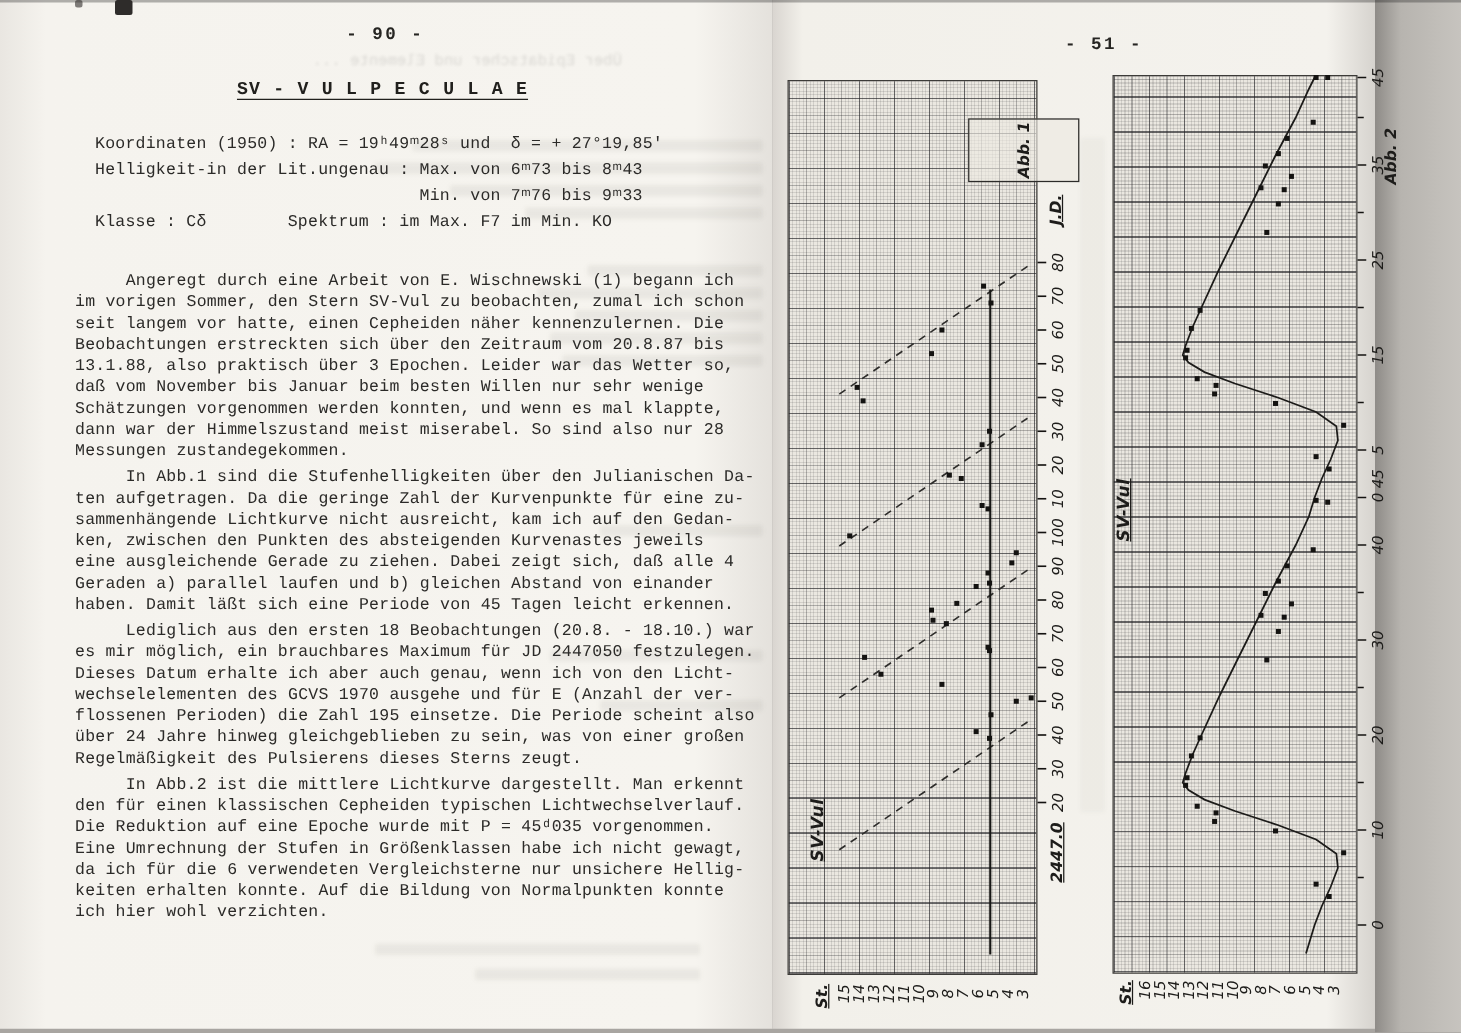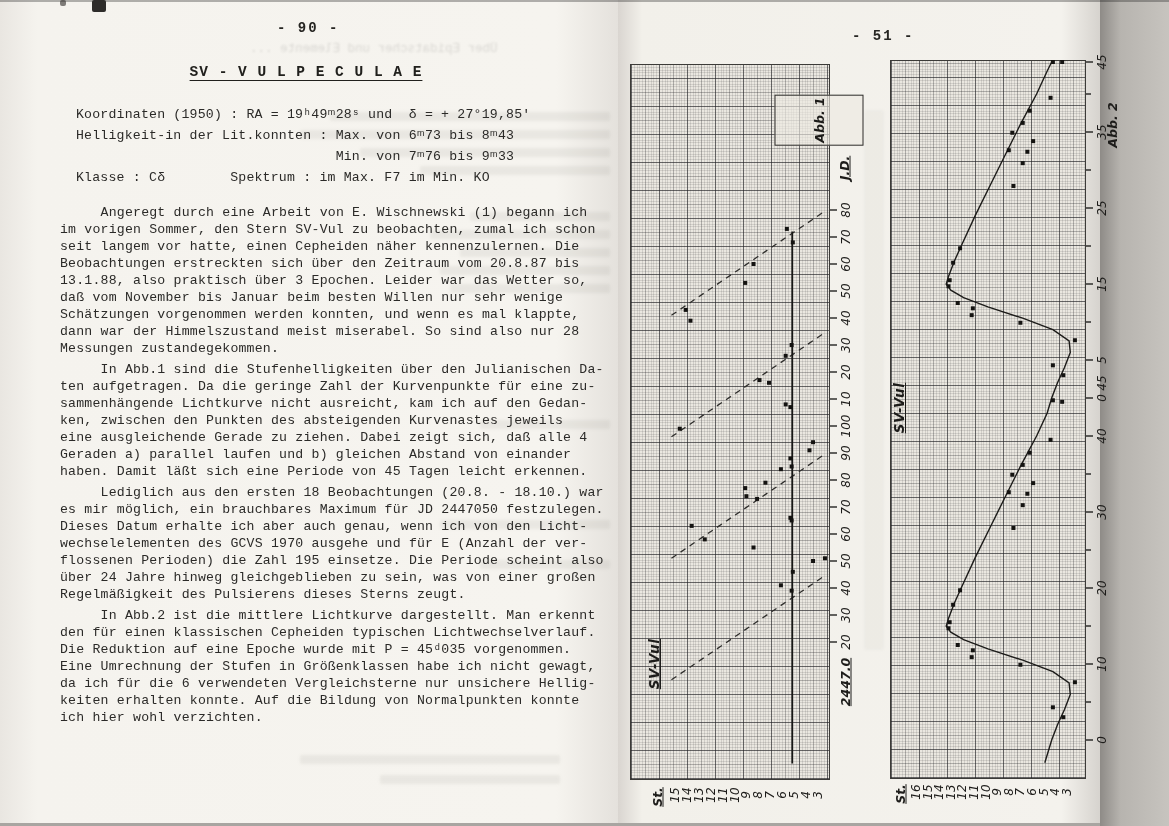--- a/index.html
+++ b/index.html
@@ -18,21 +18,21 @@
     background:linear-gradient(90deg,#8e8b87,#b7b4af 30%,#c7c4bf);}
   .top-line{position:absolute;left:0;top:0;width:1169px;height:2px;background:rgba(25,25,25,.32);}
   .corner-mark{position:absolute;background:#2e2c2a;border-radius:2px;}
 
   .pagenum{position:absolute;font-size:14px;letter-spacing:2px;font-weight:bold;color:#262522;}
   .doc-title{position:absolute;left:60px;top:64px;width:492px;text-align:center;
     font-size:14.5px;font-weight:bold;letter-spacing:1px;color:#21201d;
     text-decoration:underline;text-underline-offset:4px;}
   .info-block{position:absolute;left:76px;top:104px;width:556px;
     font-size:13.2px;line-height:21px;white-space:pre;letter-spacing:.2px;}
-  .text-block{position:absolute;left:60px;top:204px;width:560px;}
+  .text-block{position:absolute;left:60px;top:216px;width:560px;}
   .para{white-space:pre-wrap;font-size:13.2px;line-height:17px;letter-spacing:.2px;
     margin:0 0 4px 0;color:#2b2a28;}
 
   .ghost{position:absolute;background:rgba(70,64,58,.07);filter:blur(1.6px);border-radius:2px;}
   .ghost-text{position:absolute;transform:scale(-1,1);filter:blur(1.1px);opacity:.15;
     font-size:12.5px;color:#3a3836;white-space:nowrap;}
 
   .chart{position:absolute;}
   .paper{position:absolute;left:0;top:0;
     background-color:#eae7e0;
@@ -80,21 +80,21 @@
 <div class="ghost" style="left:450px;top:284px;width:160px;height:9px;"></div>
 <div class="ghost" style="left:480px;top:420px;width:130px;height:9px;"></div>
 <div class="ghost" style="left:440px;top:520px;width:170px;height:9px;"></div>
 <div class="ghost" style="left:480px;top:560px;width:130px;height:9px;"></div>
 <div class="ghost" style="left:300px;top:755px;width:260px;height:9px;"></div>
 <div class="ghost" style="left:380px;top:775px;width:180px;height:9px;"></div>
 <div class="ghost" style="left:864px;top:110px;width:20px;height:540px;opacity:.55;"></div>
 
 <div class="pagenum" style="left:277px;top:20px;">- 90 -</div>
 <div class="doc-title">SV - V U L P E C U L A E</div>
-<div class="info-block"><div>Koordinaten (1950) : RA = 19ʰ49ᵐ28ˢ und  δ = + 27°19,85'</div><div>Helligkeit-in der Lit.konnten : Max. von 6ᵐ73 bis 8ᵐ43</div><div>                                Min. von 7ᵐ76 bis 9ᵐ33</div><div>Klasse : Cδ        Spektrum : im Max. F7 im Min. KO</div></div>
+<div class="info-block"><div>Koordinaten (1950) : RA = 19ʰ49ᵐ28ˢ und  δ = + 27°19,85'</div><div>Helligkeit-in der Lit.ungenau : Max. von 6ᵐ73 bis 8ᵐ43</div><div>                                Min. von 7ᵐ76 bis 9ᵐ33</div><div>Klasse : Cδ        Spektrum : im Max. F7 im Min. KO</div></div>
 <div class="text-block">
   <p class="para">     Angeregt durch eine Arbeit von E. Wischnewski (1) begann ich
 im vorigen Sommer, den Stern SV-Vul zu beobachten, zumal ich schon
 seit langem vor hatte, einen Cepheiden näher kennenzulernen. Die
 Beobachtungen erstreckten sich über den Zeitraum vom 20.8.87 bis
 13.1.88, also praktisch über 3 Epochen. Leider war das Wetter so,
 daß vom November bis Januar beim besten Willen nur sehr wenige
 Schätzungen vorgenommen werden konnten, und wenn es mal klappte,
 dann war der Himmelszustand meist miserabel. So sind also nur 28
 Messungen zustandegekommen.</p>

